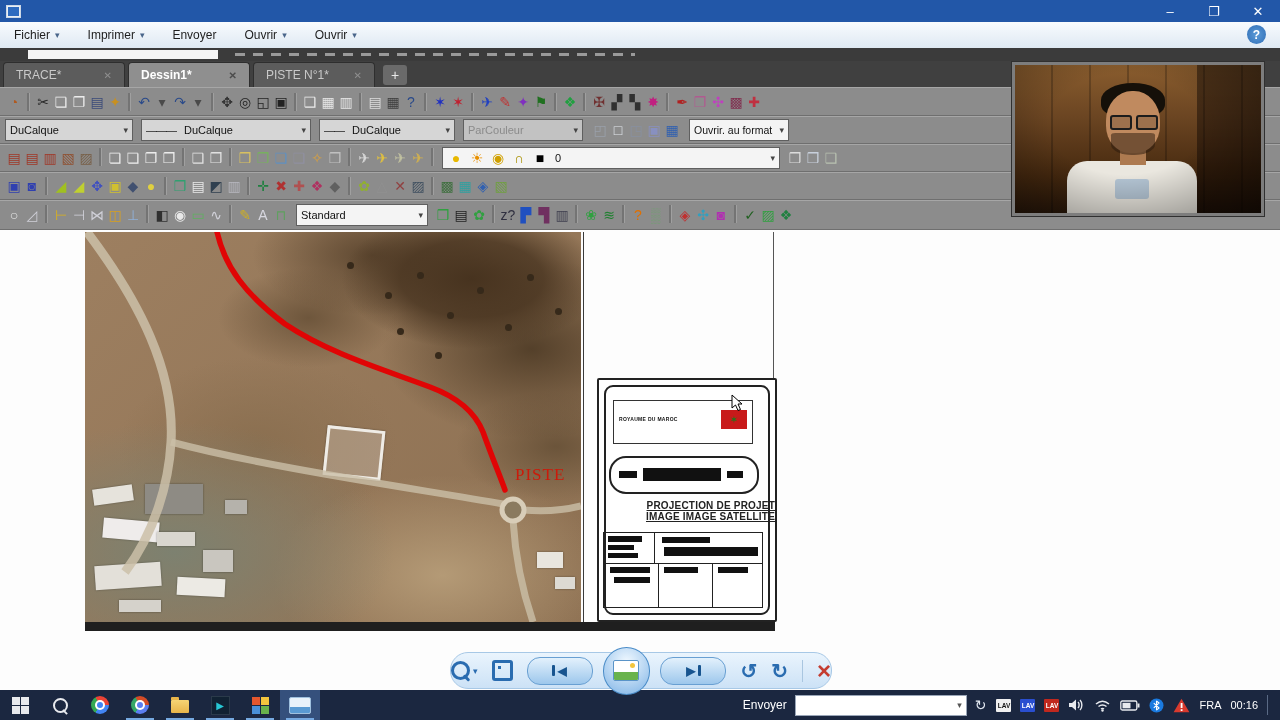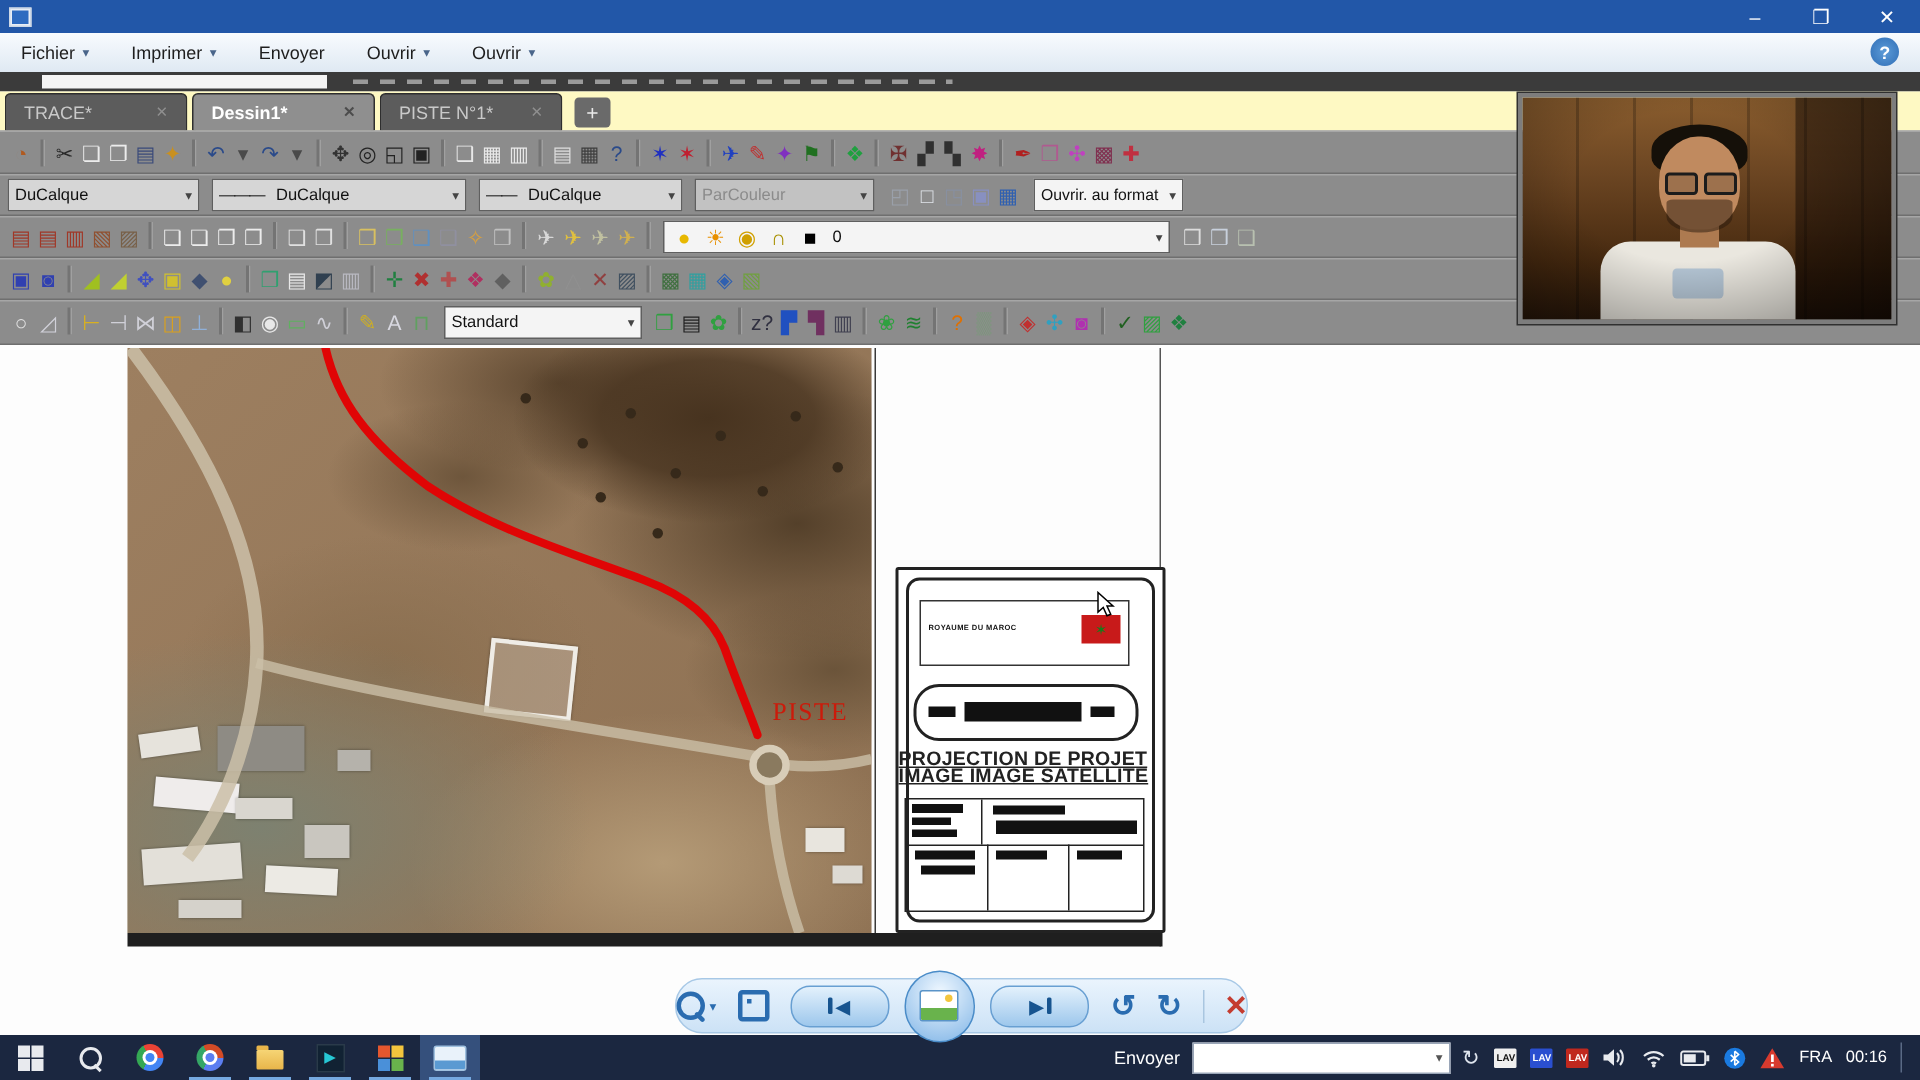--- a/index.html
+++ b/index.html
@@ -23,21 +23,21 @@
   .menu-arrow{font-size:9px;color:#4a6population;} .menu-arrow{color:#49658a;}
   .help-btn{position:absolute;right:14px;top:3px;width:19px;height:19px;border-radius:50%;
             background:radial-gradient(#5b9bd8,#2f6db5);color:#fff;font-size:12px;font-weight:bold;
             display:flex;align-items:center;justify-content:center;}
 
   
   .acad-strip{left:0;top:48px;width:1280px;height:13px;background:#3b3b3b;}
   .strip-box{position:absolute;left:28px;top:2px;width:190px;height:9px;background:#f4f4f4;}
   .strip-dots{position:absolute;left:235px;top:5px;width:400px;height:3px;
               background:repeating-linear-gradient(90deg,#9a9a9a 0 10px,transparent 10px 18px);}
-  .tabbar{left:0;top:61px;width:1280px;height:26px;background:#fef9c3;display:flex;align-items:flex-end;}
+  .tabbar{left:0;top:61px;width:1280px;height:26px;background:#404040;display:flex;align-items:flex-end;}
   .dtab{height:24px;display:flex;align-items:center;gap:8px;padding:0 12px;font-size:12px;
         background:#5c5c5c;color:#c9c9c9;border:1px solid #2e2e2e;border-bottom:none;
         border-radius:4px 4px 0 0;margin-left:3px;min-width:96px;justify-content:space-between;}
   .dtab.active{background:#8f8f8f;color:#fff;font-weight:bold;}
   .dtab .tclose{font-size:10px;color:#8f8f8f;} .dtab.active .tclose{color:#4c4c4c;}
   .tab-add{width:24px;height:20px;margin:0 0 2px 8px;background:#6a6a6a;color:#e8e8e8;border-radius:3px;
            display:flex;align-items:center;justify-content:center;font-size:14px;}
   .tbrow{left:0;width:1280px;background:#8c8c8c;border-top:1px solid #a6a6a6;border-bottom:1px solid #6f6f6f;
          display:flex;align-items:center;padding-left:5px;box-sizing:border-box;}
   .tbi{display:inline-block;width:18px;height:20px;line-height:20px;text-align:center;font-size:14px;}
@@ -71,21 +71,21 @@
   
   .cart{position:absolute;left:597px;top:148px;width:176px;height:240px;background:#fff;
         border:2px solid #222;border-radius:2px;font-family:"Liberation Sans",sans-serif;}
   .cart-inner{position:absolute;left:5px;top:5px;right:5px;bottom:5px;border:2px solid #222;border-radius:9px;}
   .cart-head{position:absolute;left:14px;top:20px;width:138px;height:42px;border:1px solid #333;}
   .cart-country{position:absolute;left:5px;top:15px;font-size:5px;font-weight:bold;letter-spacing:.3px;color:#111;}
   .flag{position:absolute;right:5px;top:9px;width:26px;height:19px;background:#c81a1a;
         display:flex;align-items:center;justify-content:center;color:#1a7a1a;font-size:10px;}
   .cart-pill{position:absolute;left:10px;top:76px;width:146px;height:34px;border:2px solid #222;border-radius:17px;}
   .rbar{position:absolute;background:#111;}
-  .cart-title{position:absolute;left:0;top:120px;width:100%;text-align:left;font-size:13px;font-weight:bold;
+  .cart-title{position:absolute;left:0;top:120px;width:100%;text-align:right;font-size:10px;font-weight:bold;
               color:#222;text-decoration:underline;line-height:11px;letter-spacing:.2px;}
   .cart-table{position:absolute;left:4px;top:152px;width:158px;height:74px;border:1px solid #222;}
   .ct-v{position:absolute;background:#222;width:1px;} .ct-h{position:absolute;background:#222;height:1px;}
   .cursor-svg{position:absolute;left:132px;top:14px;}
 
   
   .cam{left:1012px;top:62px;width:246px;height:148px;border:3px solid #7d7d7d;outline:1px solid #303030;
        background:linear-gradient(180deg,#8a5d2e,#6b4522 35%,#46290f 75%,#2a180a);overflow:hidden;z-index:50;}
   .cam-planks{position:absolute;left:0;top:0;right:0;bottom:0;
       background:repeating-linear-gradient(90deg,transparent 0 36px,rgba(0,0,0,.22) 36px 38px);}

